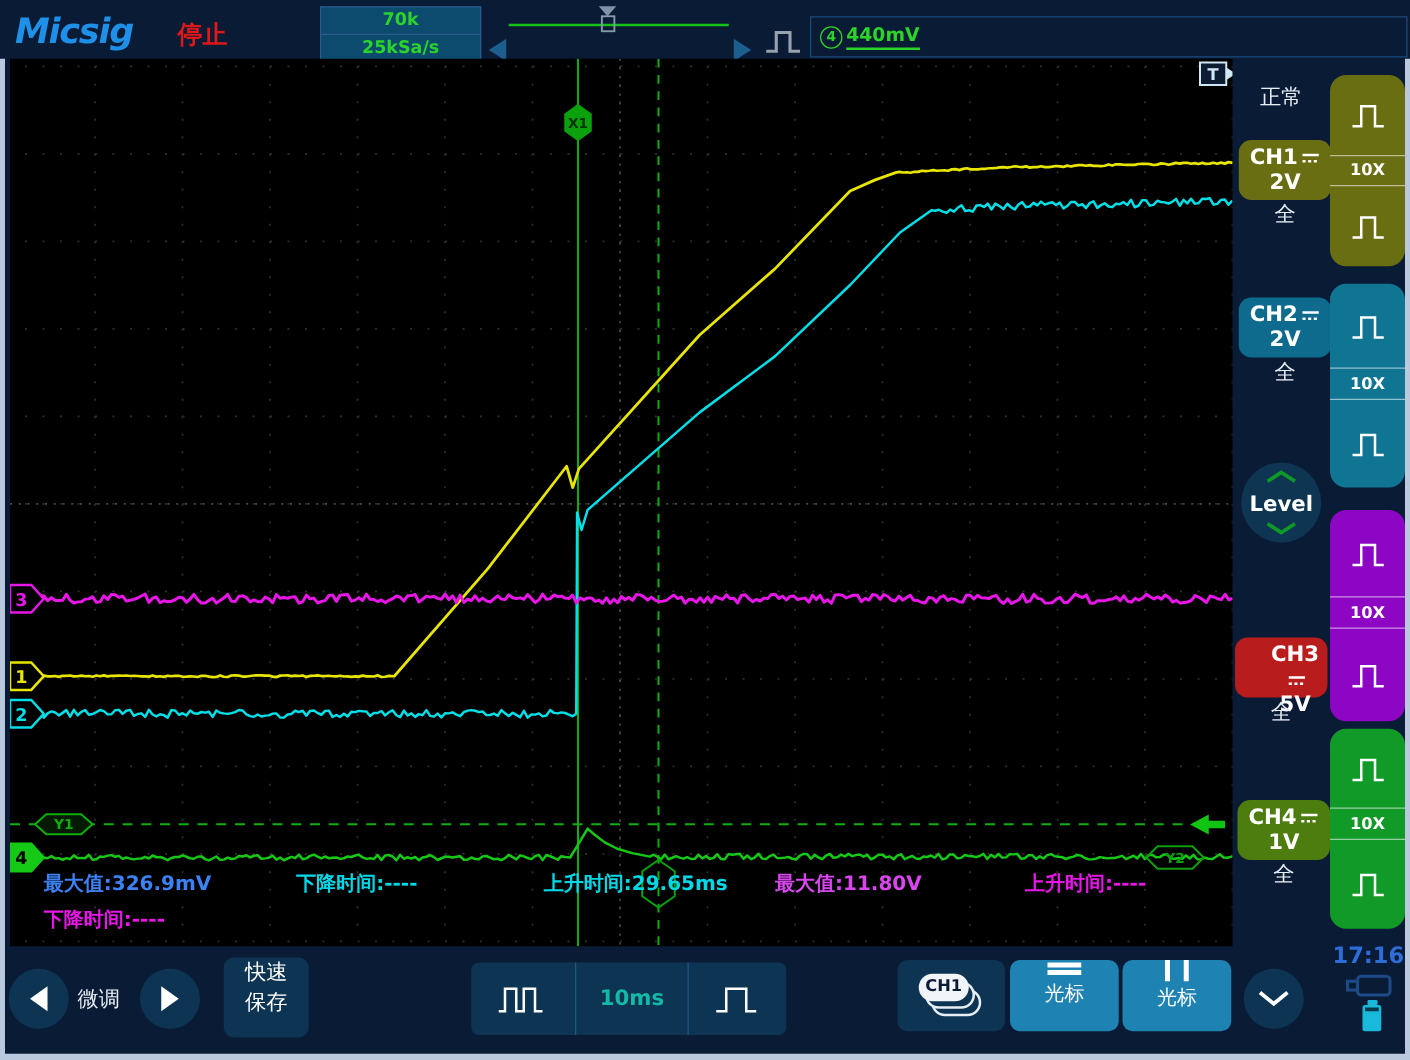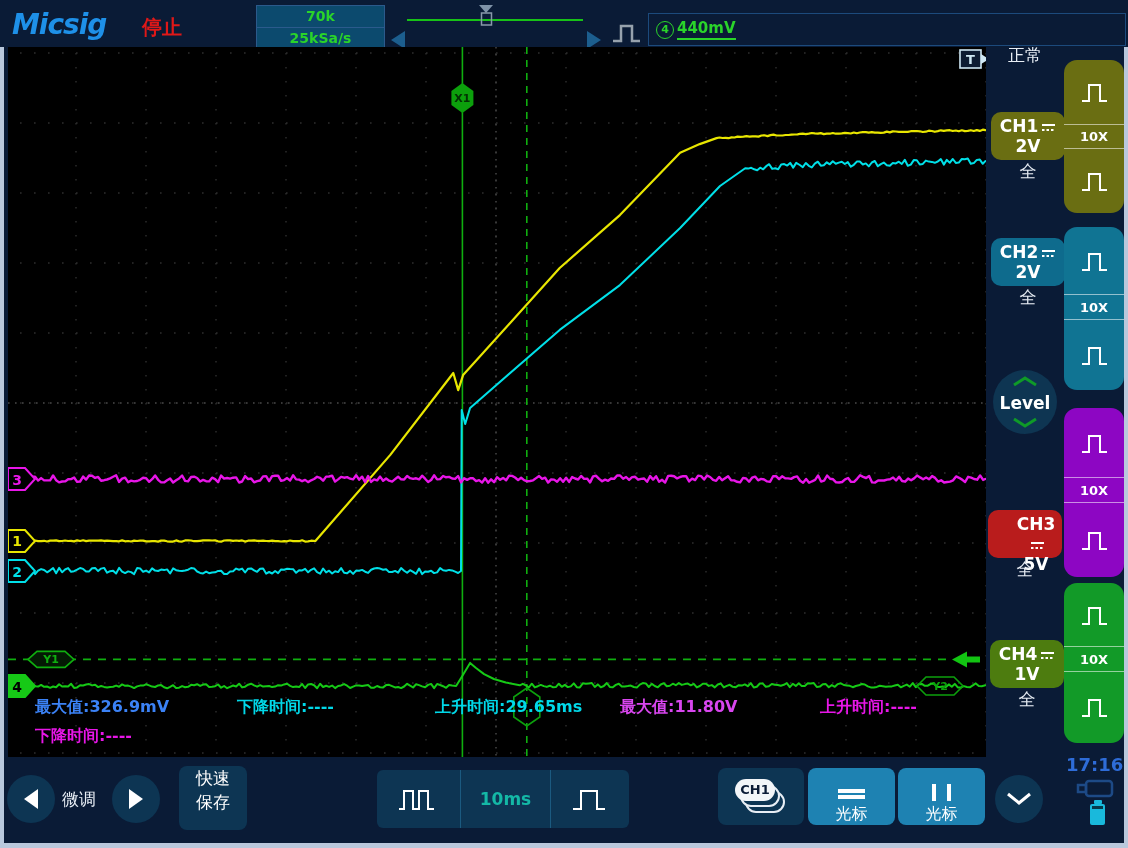--- a/index.html
+++ b/index.html
@@ -30,21 +30,21 @@
   .triglevel{color:#2ad42a;font-size:15px;font-weight:bold;border-bottom:2px solid #2ad42a;padding-bottom:1px;}
 
   
   .scope{left:8px;top:47px;width:978px;height:710px;background:#000;}
   .scope svg{position:absolute;left:0;top:0;}
   .meas{position:absolute;font-size:16px;font-weight:bold;white-space:pre;}
   .c-green{color:#3b82f6;} .c-cyan{color:#00d8e8;} .c-yellow{color:#d946ef;} .c-mag{color:#e816e8;}
   .cursor-block{position:absolute;left:767px;top:82px;font-size:15px;font-weight:bold;color:#1fd11f;line-height:21.4px;}
 
   
-  .normal-label{left:1008px;top:44px;font-size:17px;color:#e8eef5;}
+  .normal-label{left:1008px;top:66px;font-size:17px;color:#e8eef5;}
   .chbtn{position:absolute;width:74px;height:48px;border-radius:10px;color:#fff;text-align:center;
          font-weight:bold;font-size:17px;line-height:20px;padding-top:4px;box-sizing:border-box;cursor:default;}
   .ch1bg{background:#6a6e12;} .ch2bg{background:#0e6b8d;} .ch3bg{background:#b91c1c;padding-left:22px;} .ch4bg{background:#4d7c0f;}
   .dcicon{display:inline-block;vertical-align:middle;margin-left:3px;}
   .quan{position:absolute;width:74px;text-align:center;font-size:17px;color:#e8eef5;}
   .strip{position:absolute;left:1064px;width:60px;border-radius:13px;overflow:hidden;}
   .strip .cell{display:flex;align-items:center;justify-content:center;}
   .strip .divl{height:1px;background:rgba(255,255,255,.55);}
   .strip .x10{font-size:13px;font-weight:bold;color:#fff;}
   .levelbtn{left:992px;top:369px;width:66px;height:66px;}
@@ -65,21 +65,21 @@
   .tbgroup .seg+.seg{border-left:1px solid #1b5a80;}
   .seg-a{width:83px;} .seg-b{width:89px;font-size:17px;font-weight:bold;color:#14b8a6;} .seg-c{width:78px;}
   .chsel{left:718px;top:768px;width:86px;height:57px;}
   .badgewrap{position:absolute;left:17px;top:11px;width:52px;height:36px;}
   .oval{position:absolute;width:40px;height:22px;border-radius:11px;}
   .oval.b3{left:10px;top:12px;border:2px solid #e8eef5;background:#0d3553;box-sizing:border-box;}
   .oval.b2{left:5px;top:6px;border:2px solid #e8eef5;background:#0d3553;box-sizing:border-box;}
   .oval.b1{left:0;top:0;background:#f2f5f8;color:#0a1b36;font-size:13px;font-weight:bold;
            text-align:center;line-height:22px;}
   .cursorbtn{position:absolute;width:87px;height:57px;background:#1e82b2;border-radius:8px;color:#fff;
-             display:flex;flex-direction:column;align-items:center;justify-content:flex-end;gap:3px;font-size:16px;}
+             display:flex;flex-direction:column;align-items:center;justify-content:flex-start;gap:3px;font-size:16px;}
   .hbars div{width:27px;height:4px;background:#fff;margin:2px 0;}
   .vbars{display:flex;gap:11px;}
   .vbars div{width:4px;height:17px;background:#fff;}
 </style>
 </head>
 <body>
 
 <div class="abs frame-left"></div>
 <div class="abs frame-right"></div>
 <div class="abs frame-bottom"></div>

